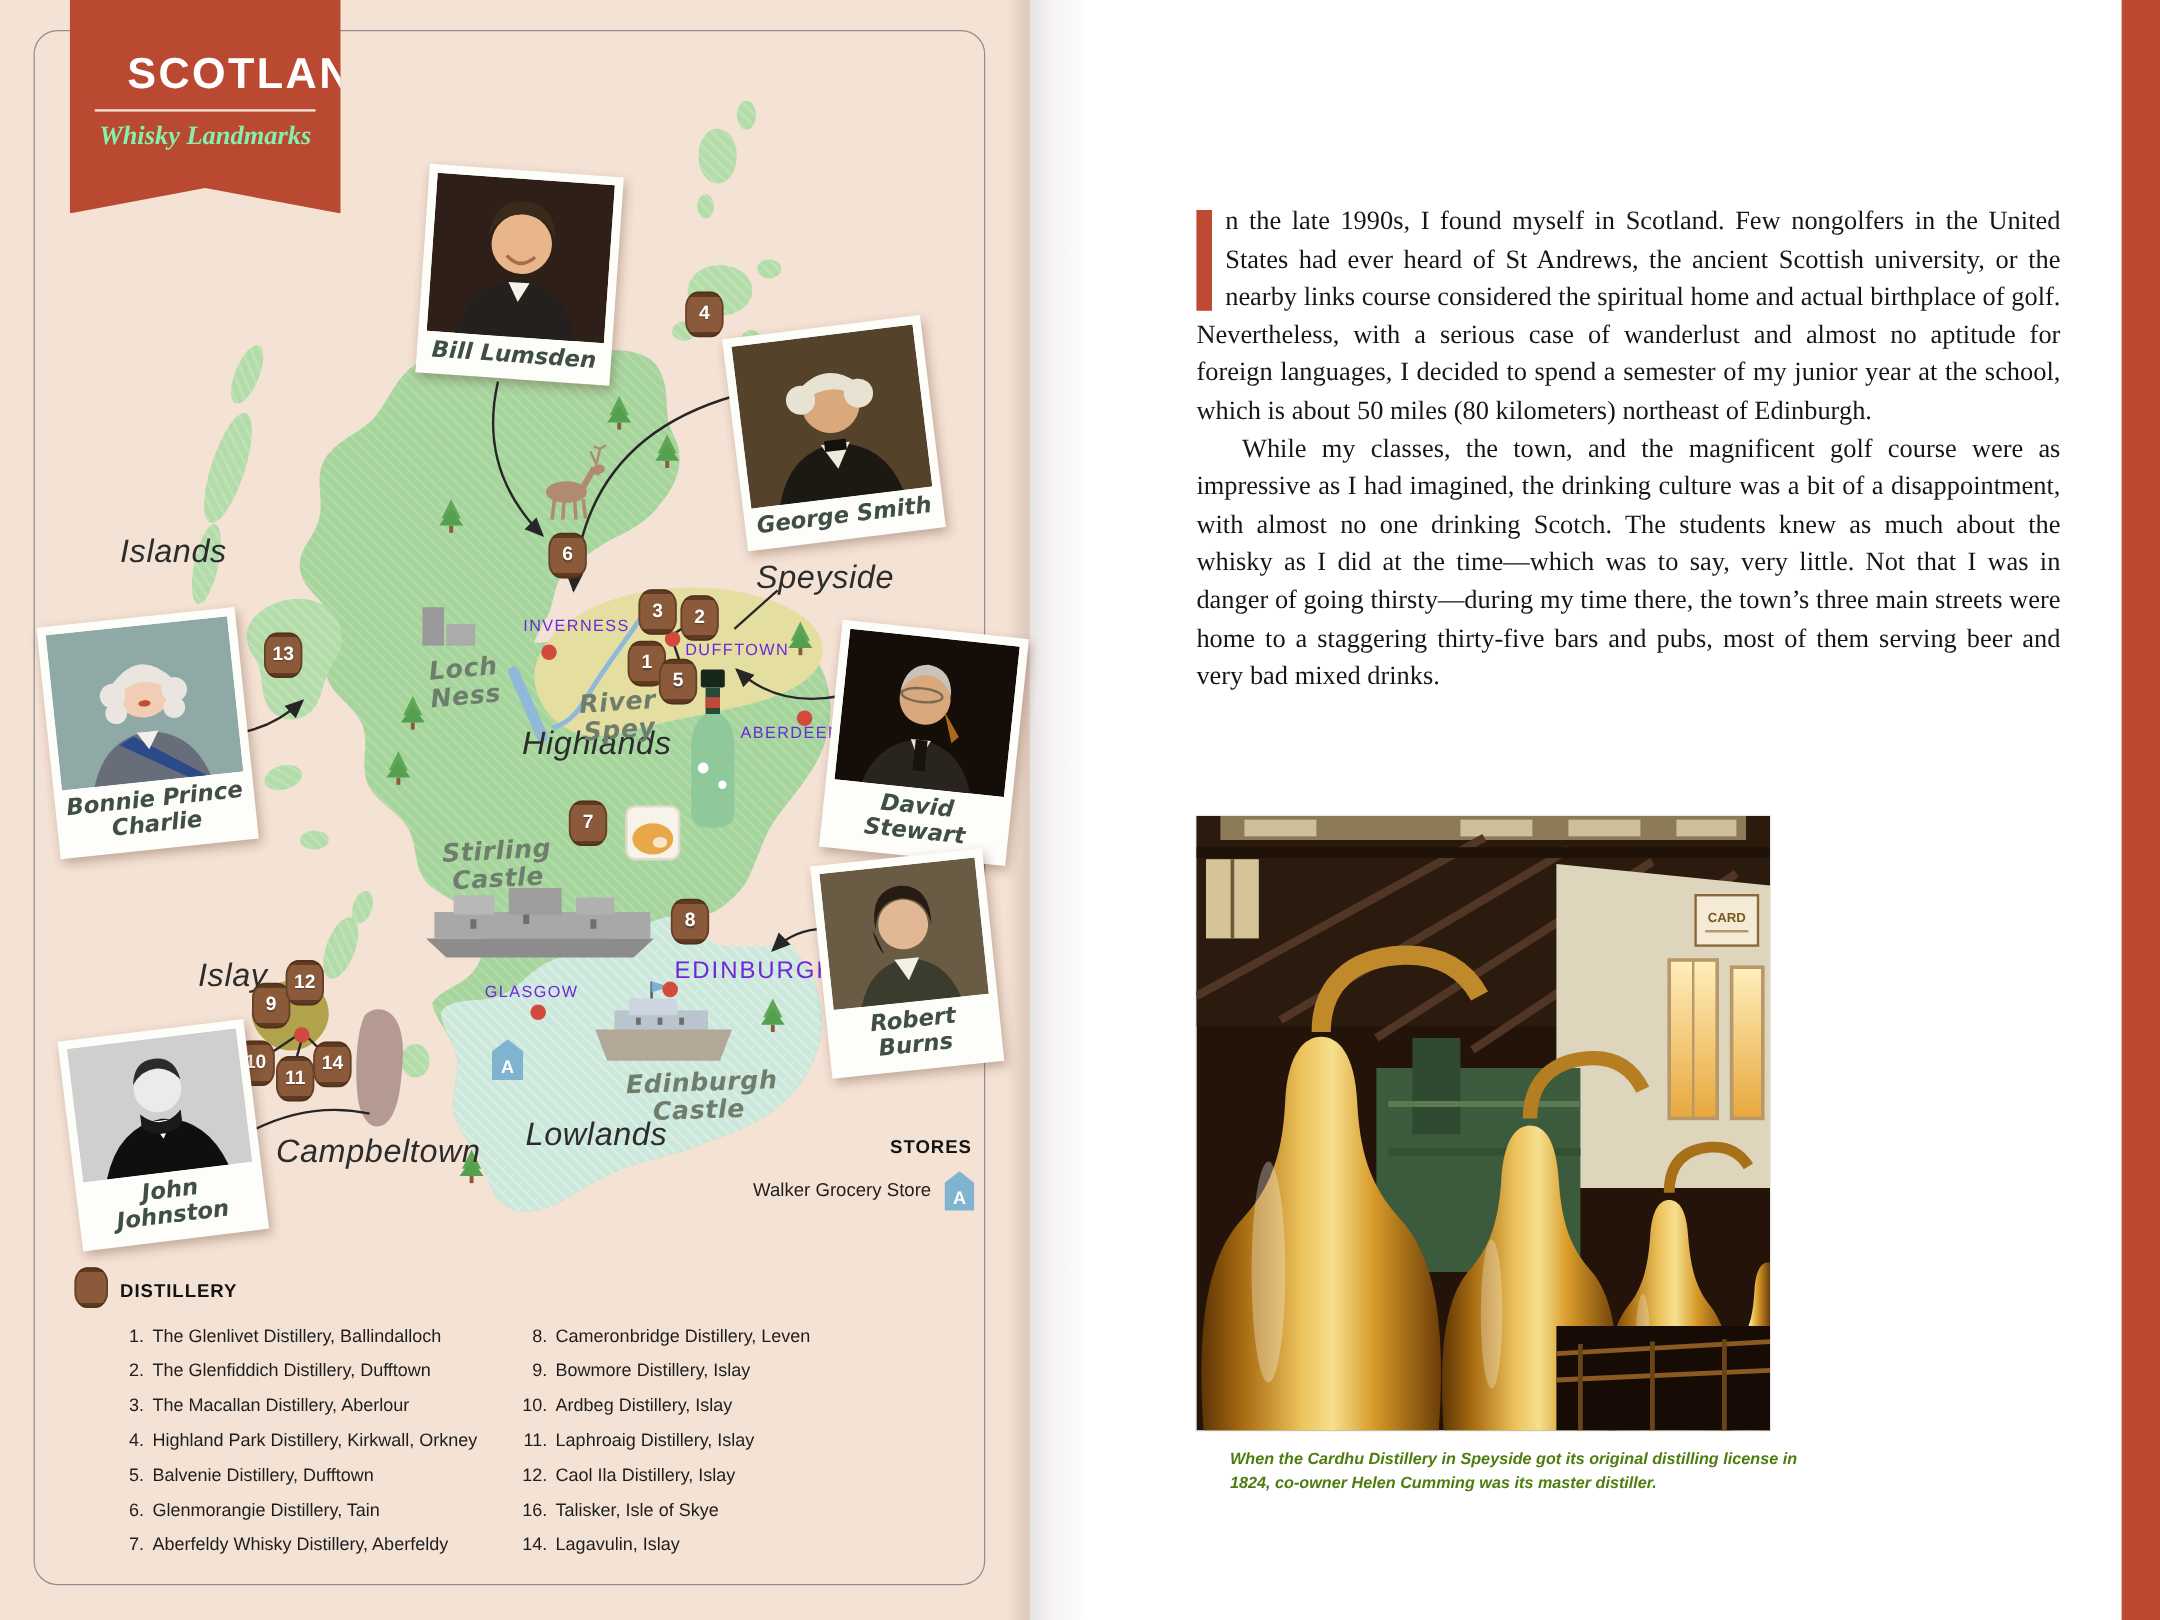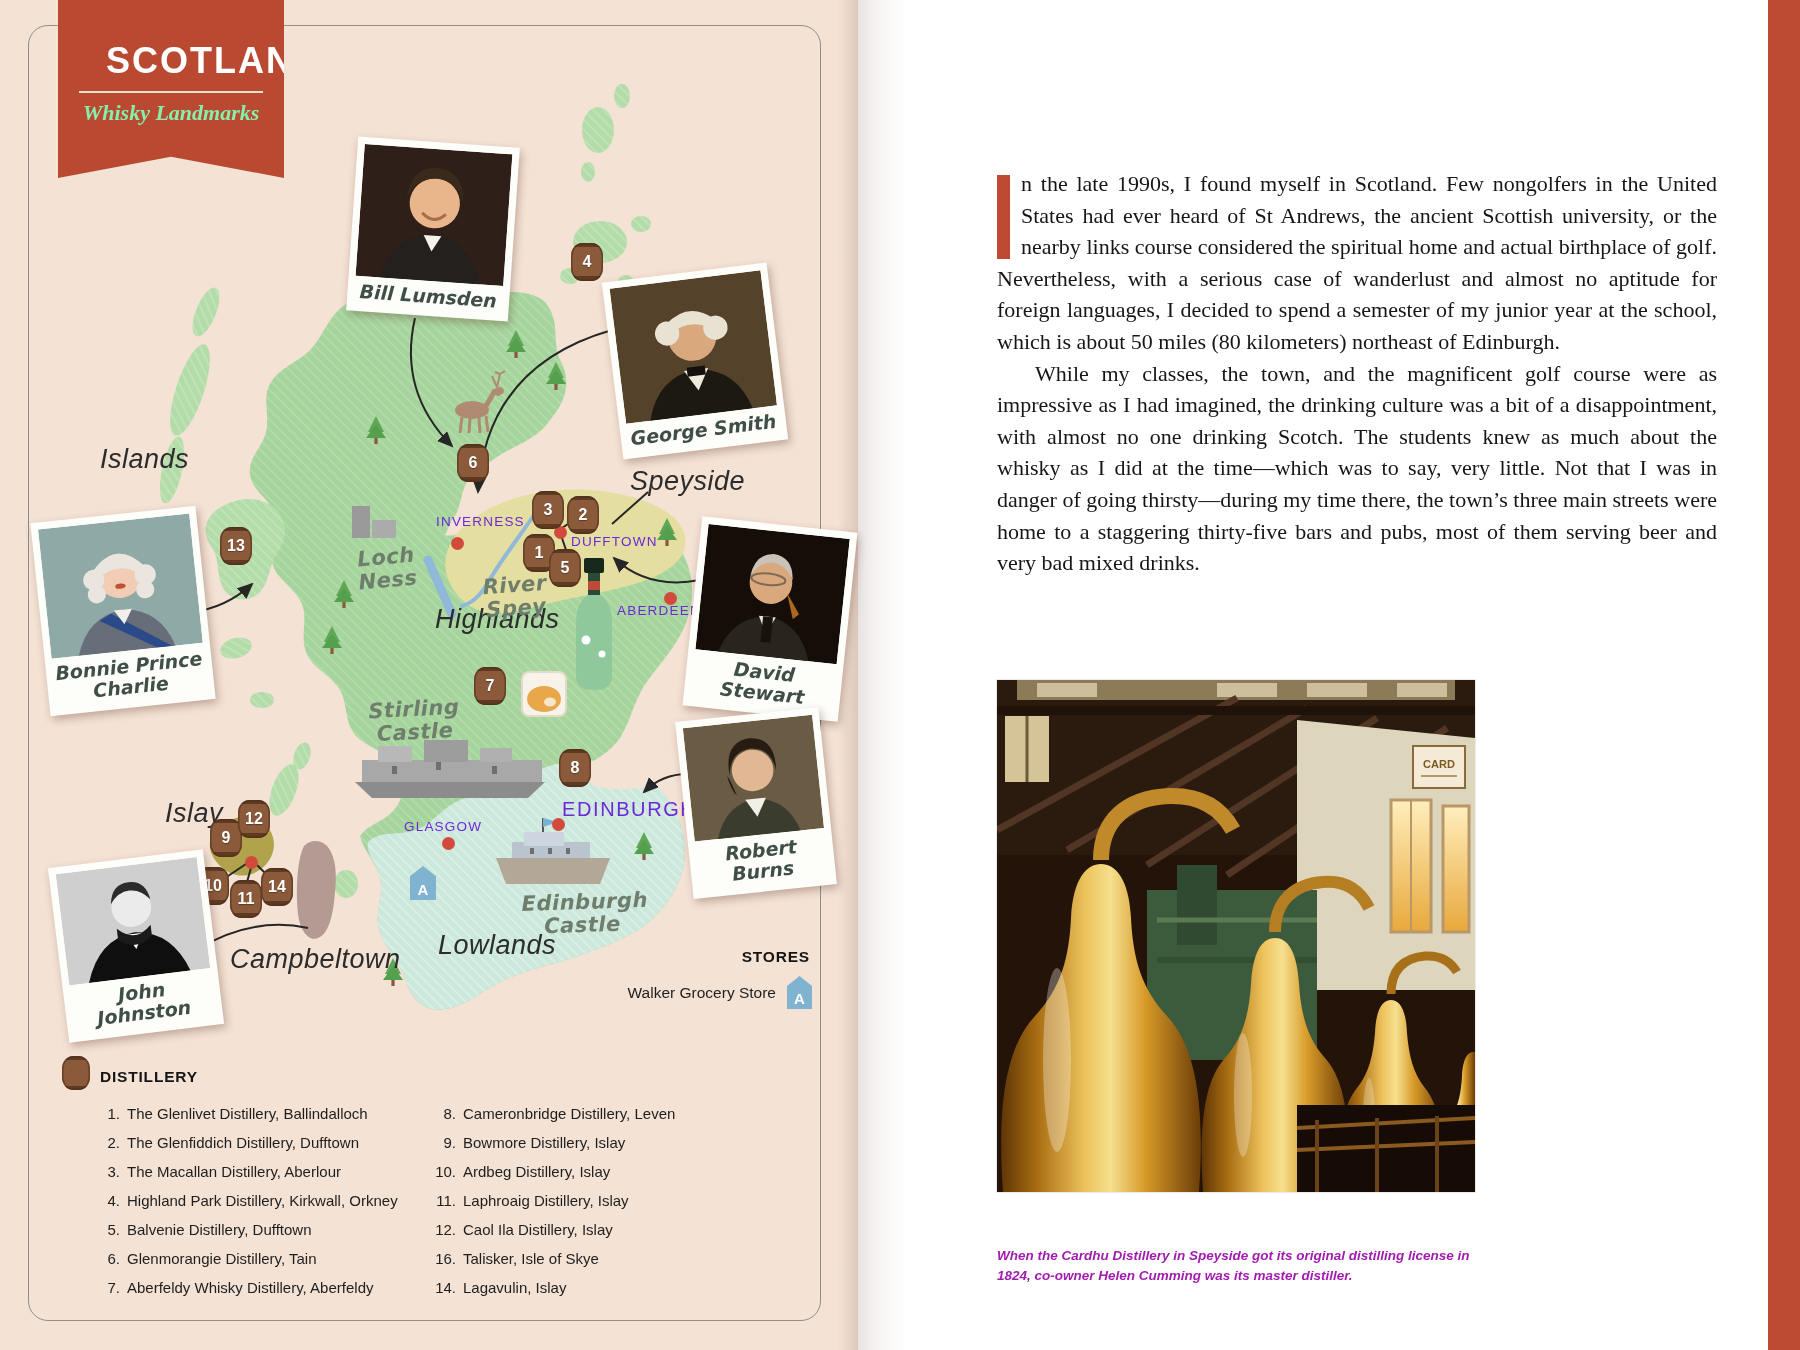--- a/index.html
+++ b/index.html
@@ -33,21 +33,21 @@
   .legend-item{display:flex;line-height:29px;font-size:15px;color:#1e1e1e;}
   .legend-item .no{text-align:right;margin-right:7px;flex:none;}
   .store-row{position:absolute;display:flex;align-items:center;justify-content:flex-end;gap:11px;z-index:4;}
   .store-row .nm{font-size:15.5px;color:#1e1e1e;}
   
   .article{position:absolute;left:997px;top:168px;width:720px;font-family:"Liberation Serif",serif;font-size:22px;line-height:31.6px;color:#161616;text-align:justify;}
   .article p{margin:0;}
   .article p + p{text-indent:38px;}
   .dropcap{float:left;width:13px;height:84px;background:#bf4a33;margin:7px 11px 2px 0;color:transparent;overflow:hidden;}
   .photo-fig{position:absolute;left:997px;top:680px;width:478px;height:512px;box-shadow:0 0 0 1px rgba(0,0,0,.08);}
-  .caption{position:absolute;left:997px;top:1206px;width:486px;font-weight:700;font-style:italic;font-size:13.5px;line-height:20px;color:#a21caf;margin-top:40px;}
+  .caption{position:absolute;left:1025px;top:1206px;width:486px;font-weight:700;font-style:italic;font-size:13.5px;line-height:20px;color:#4d7c0f;}
 </style>
 </head>
 <body>
 
 <div class="spread">
 
   <div class="left-page"></div>
   <div class="map-card"></div>
 
   <svg class="abs" style="left:0;top:0;z-index:2" width="858" height="1350" viewBox="0 0 858 1350">

